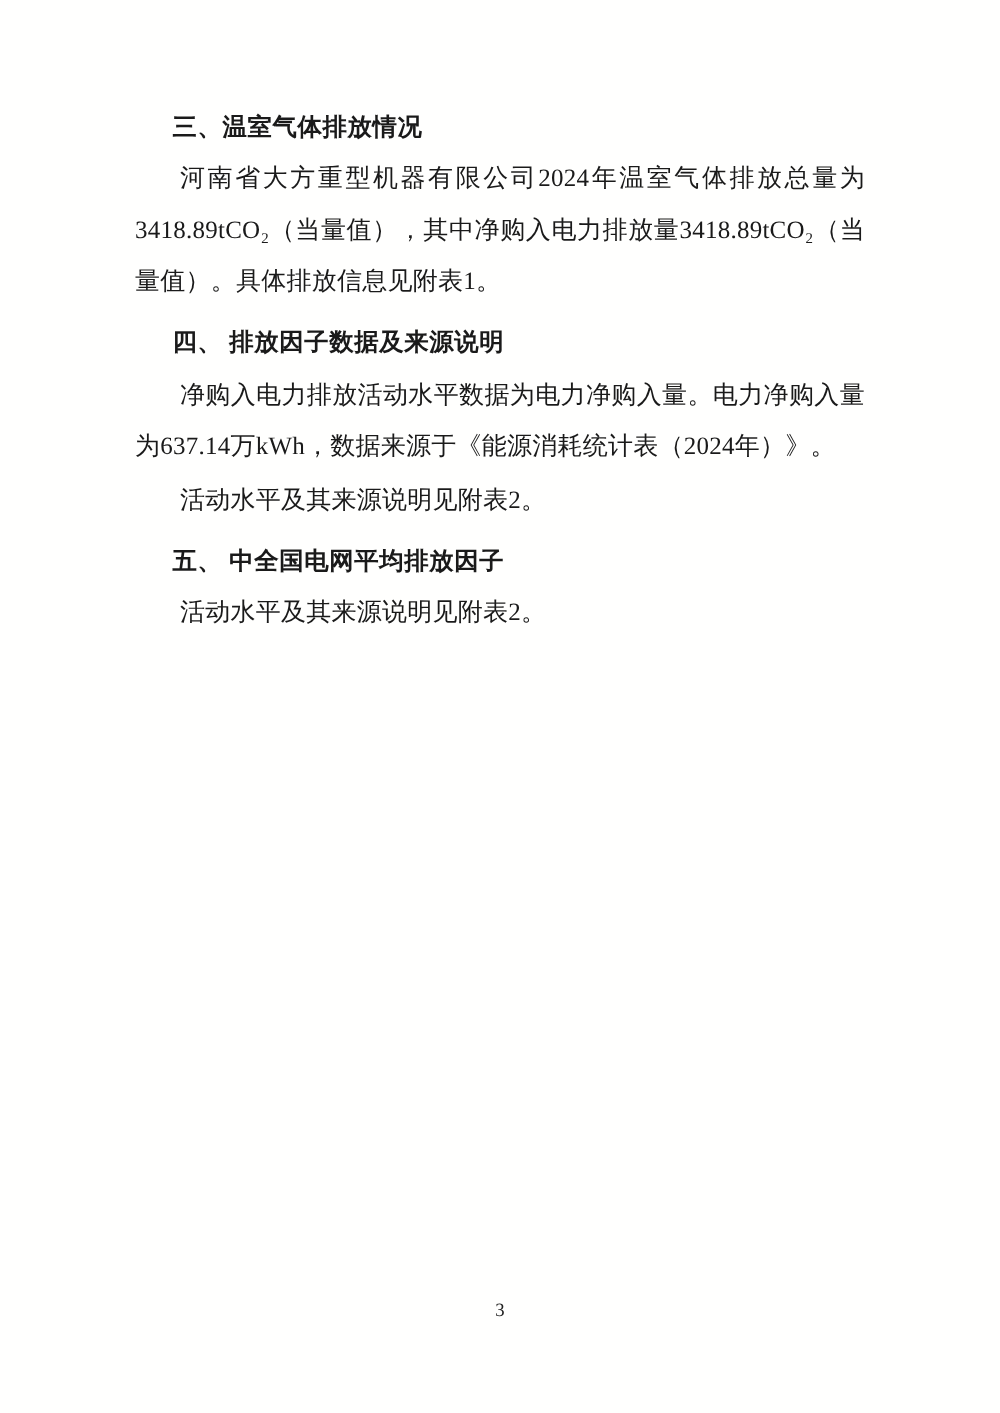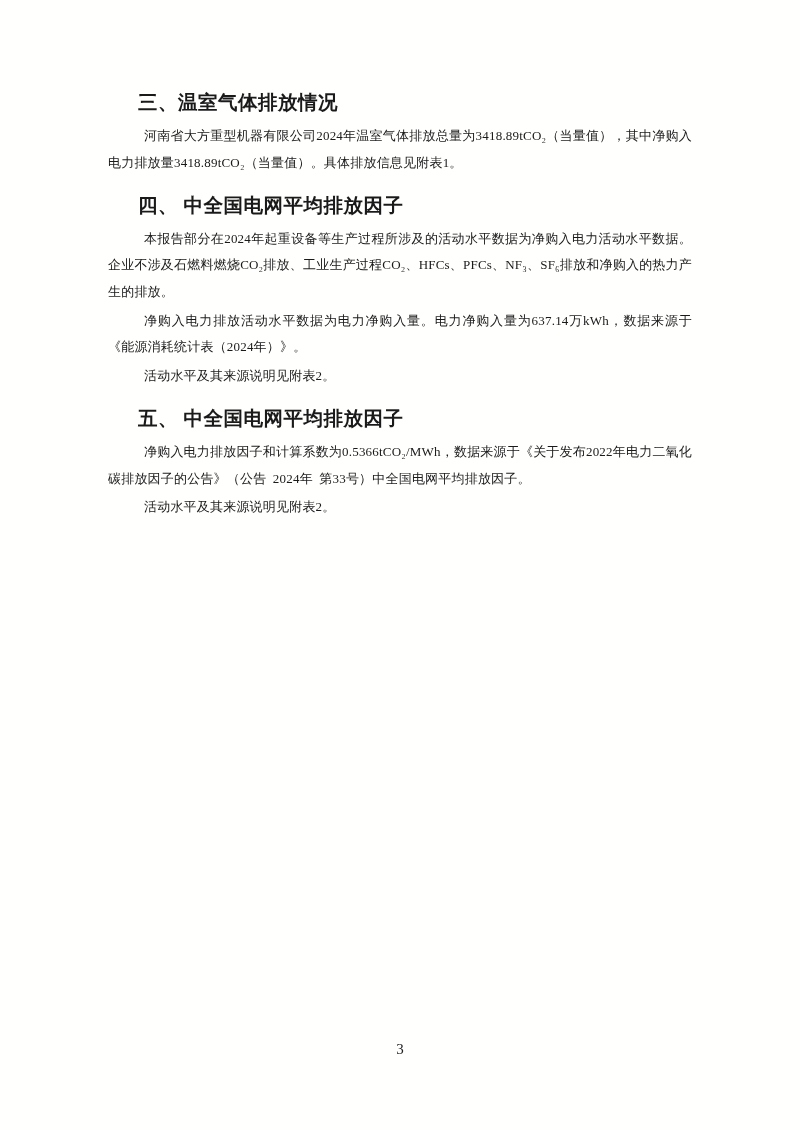--- a/index.html
+++ b/index.html
@@ -34,21 +34,21 @@
     letter-spacing: 0.5px;
     text-indent: 30px;
   }
   h2.section-heading.spaced {
     margin-top: 14px;
   }
   p.para {
     margin: 0 0 2px 0;
     padding: 0;
     text-indent: 36px;
-    font-size: 13px;
+    font-size: 20px;
     line-height: 2.05;
     text-align: justify;
     text-justify: inter-ideograph;
     letter-spacing: 0.2px;
   }
   .wide {
     word-spacing: 3px;
     font-family: Liberation Serif, serif;
   }
   .page-number {
@@ -65,31 +65,29 @@
 </head>
 <body>
 
 <div class="page">
   <div class="doc-body">
 
     <h2 class="section-heading">三、温室气体排放情况</h2>
 
     <p class="para">河南省大方重型机器有限公司2024年温室气体排放总量为3418.89tCO₂（当量值），其中净购入电力排放量3418.89tCO₂（当量值）。具体排放信息见附表1。</p>
 
-    <h2 class="section-heading spaced">四、 中全国电网平均排放因子</h2>
+    <h2 class="section-heading spaced">四、 排放因子数据及来源说明</h2>
 
-    <p class="para">本报告部分在2024年起重设备等生产过程所涉及的活动水平数据为净购入电力活动水平数据。企业不涉及石燃料燃烧CO₂排放、工业生产过程CO₂、HFCs、PFCs、NF₃、SF₆排放和净购入的热力产生的排放。</p>
 
     <p class="para wide">净购入电力排放活动水平数据为电力净购入量。电力净购入量为637.14万kWh，数据来源于《能源消耗统计表（2024年）》。</p>
 
     <p class="para">活动水平及其来源说明见附表2。</p>
 
     <h2 class="section-heading spaced">五、 中全国电网平均排放因子</h2>
 
 
-    <p class="para wide">净购入电力排放因子和计算系数为0.5366tCO₂/MWh，数据来源于《关于发布2022年电力二氧化碳排放因子的公告》（公告 2024年 第33号）中全国电网平均排放因子。</p>
 
     <p class="para">活动水平及其来源说明见附表2。</p>
 
   </div>
 
   <div class="page-number">3</div>
 </div>
 
 </body></html>

